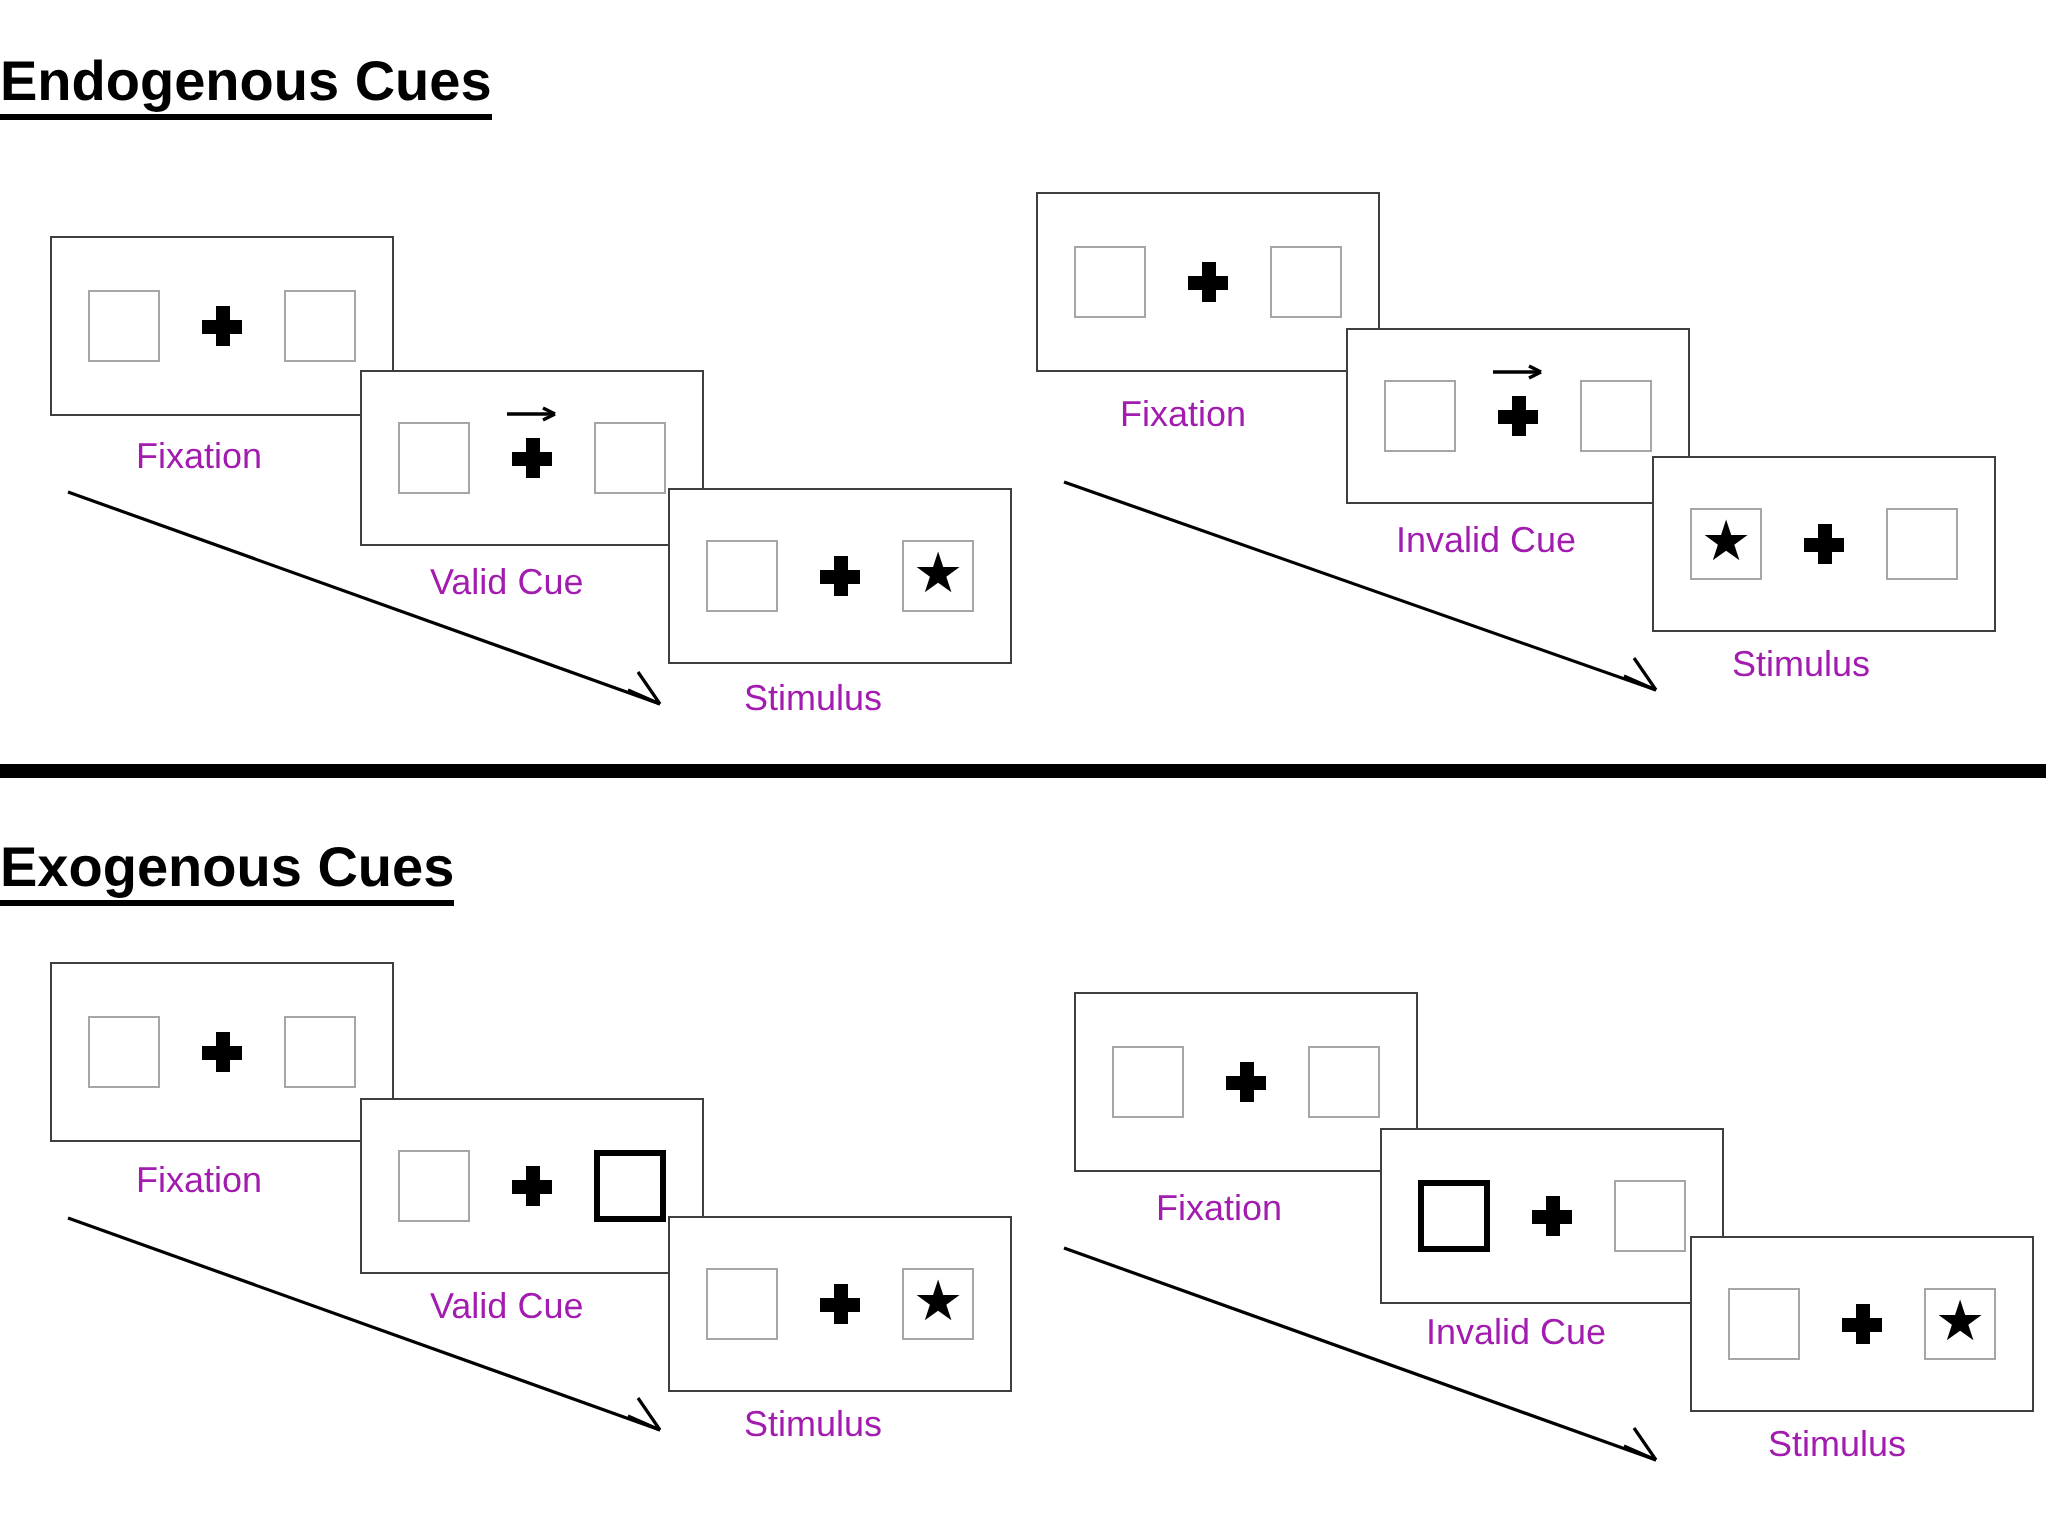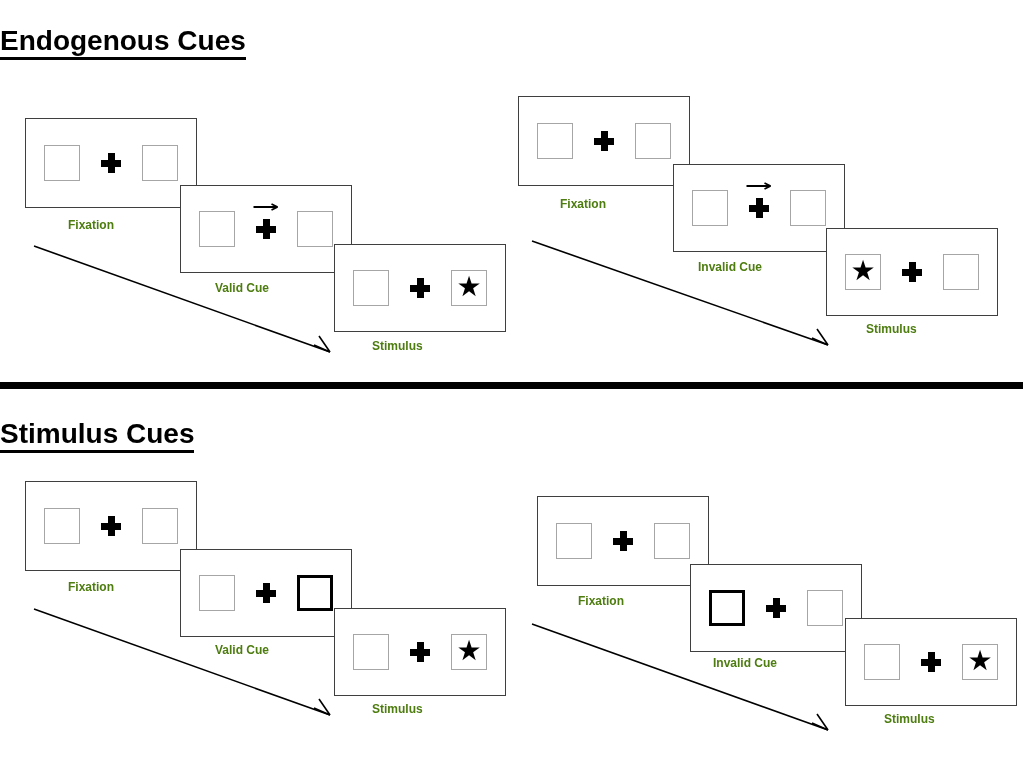--- a/index.html
+++ b/index.html
@@ -105,23 +105,23 @@
     position: absolute;
     top: -17px;
     left: 50%;
     transform: translateX(-45%);
     width: 30px;
     height: 10px;
   }
 
   .caption {
     position: absolute;
-    font-size: 12px;
-    font-weight: bold;
-    color: #4d7c0f;
+    font-size: 18px;
+    font-weight: normal;
+    color: #a21caf;
     white-space: nowrap;
     z-index: 6;
   }
 
   .time-arrow {
     position: absolute;
     z-index: 1;
   }
 </style>
 </head>
@@ -239,21 +239,21 @@
     <div class="box">
       <span class="star hidden">★</span>
     </div>
   </div>
 </div>
 <div class="caption" style="left:866px; top:322px;">Stimulus</div>
 
 <div class="divider" style="top:382px;"></div>
 
 <div class="section-title" style="top:418px;">
-  <span>Stimulus Cues</span>
+  <span>Exogenous Cues</span>
 </div>
 
 <svg class="time-arrow" style="left:30px; top:603px;" width="320" height="120" viewBox="0 0 320 120">
   <line x1="4" y1="6" x2="300" y2="112" stroke="#000" stroke-width="1.6"></line>
   <path d="M 300 112 L 284 105 M 300 112 L 289 96" stroke="#000" stroke-width="1.6" fill="none"></path>
 </svg>
 
 <svg class="time-arrow" style="left:528px; top:618px;" width="320" height="120" viewBox="0 0 320 120">
   <line x1="4" y1="6" x2="300" y2="112" stroke="#000" stroke-width="1.6"></line>
   <path d="M 300 112 L 284 105 M 300 112 L 289 96" stroke="#000" stroke-width="1.6" fill="none"></path>

